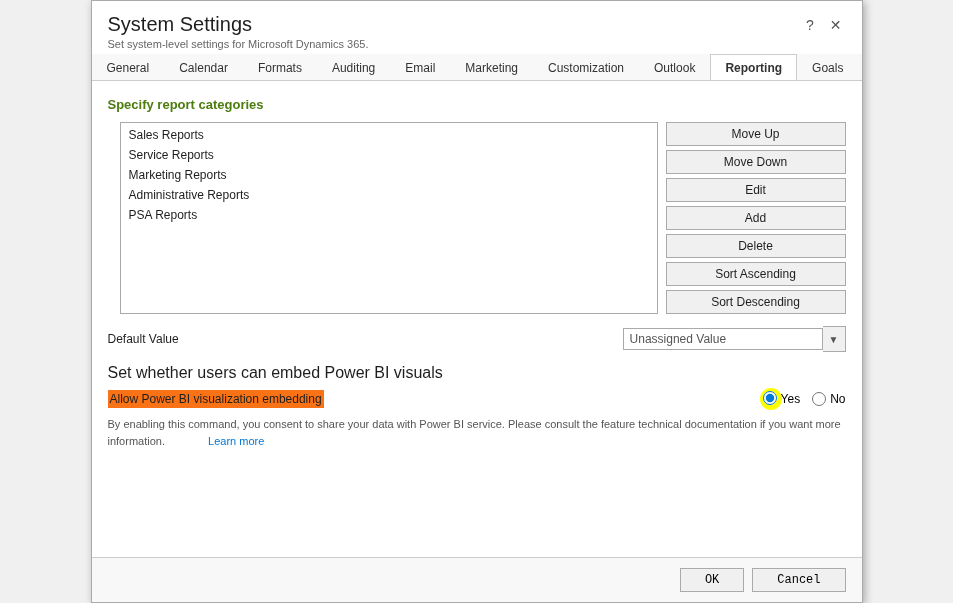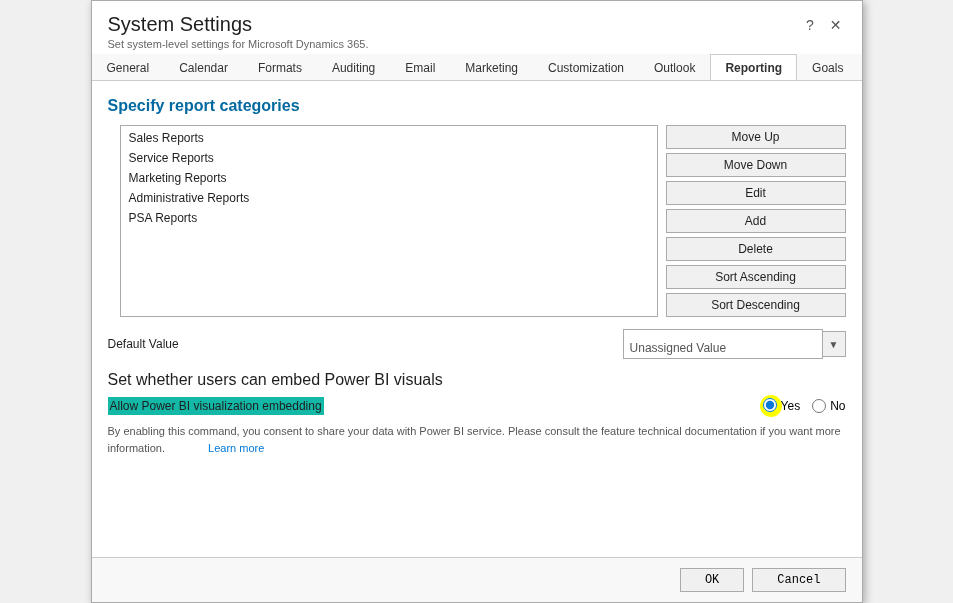--- a/index.html
+++ b/index.html
@@ -82,23 +82,23 @@
       z-index: 1;
     }
     .content {
       flex: 1;
       padding: 16px;
       background: #fff;
       overflow-y: auto;
     }
     .section-title {
       font-weight: 700;
-      font-size: 16px;
+      font-size: 13px;
       margin-bottom: 10px;
-      color: #0369a1;
+      color: #4d7c0f;
     }
     .report-categories-area {
       display: flex;
       gap: 8px;
       margin-bottom: 12px;
     }
     .list-box {
       flex: 1;
       border: 1px solid #aaa;
       min-height: 160px;
@@ -127,21 +127,21 @@
       color: #1e1e1e;
       text-align: center;
     }
     .select-wrapper {
       margin-left: auto;
       display: flex;
       align-items: center;
       gap: 0;
     }
     .select-wrapper select {
-      padding: 11px 24px 3px 6px;
+      padding: 3px 24px 3px 6px;
       border: 1px solid #aaa;
       font-size: 12px;
       background: #fff;
       color: #555;
       min-width: 200px;
       appearance: none;
     }
     .select-arrow {
       border: 1px solid #aaa;
       border-left: none;
@@ -165,21 +165,21 @@
     }
     .power-bi-row {
       display: flex;
       align-items: center;
       gap: 16px;
       margin-bottom: 8px;
     }
     .power-bi-label {
       font-size: 12px;
       color: #1e1e1e;
-      background: #14b8a6;
+      background: #f97316;
       padding: 2px 2px;
     }
     .radio-group {
       display: flex;
       align-items: center;
       gap: 12px;
       margin-left: auto;
     }
     .radio-item {
       display: flex;

